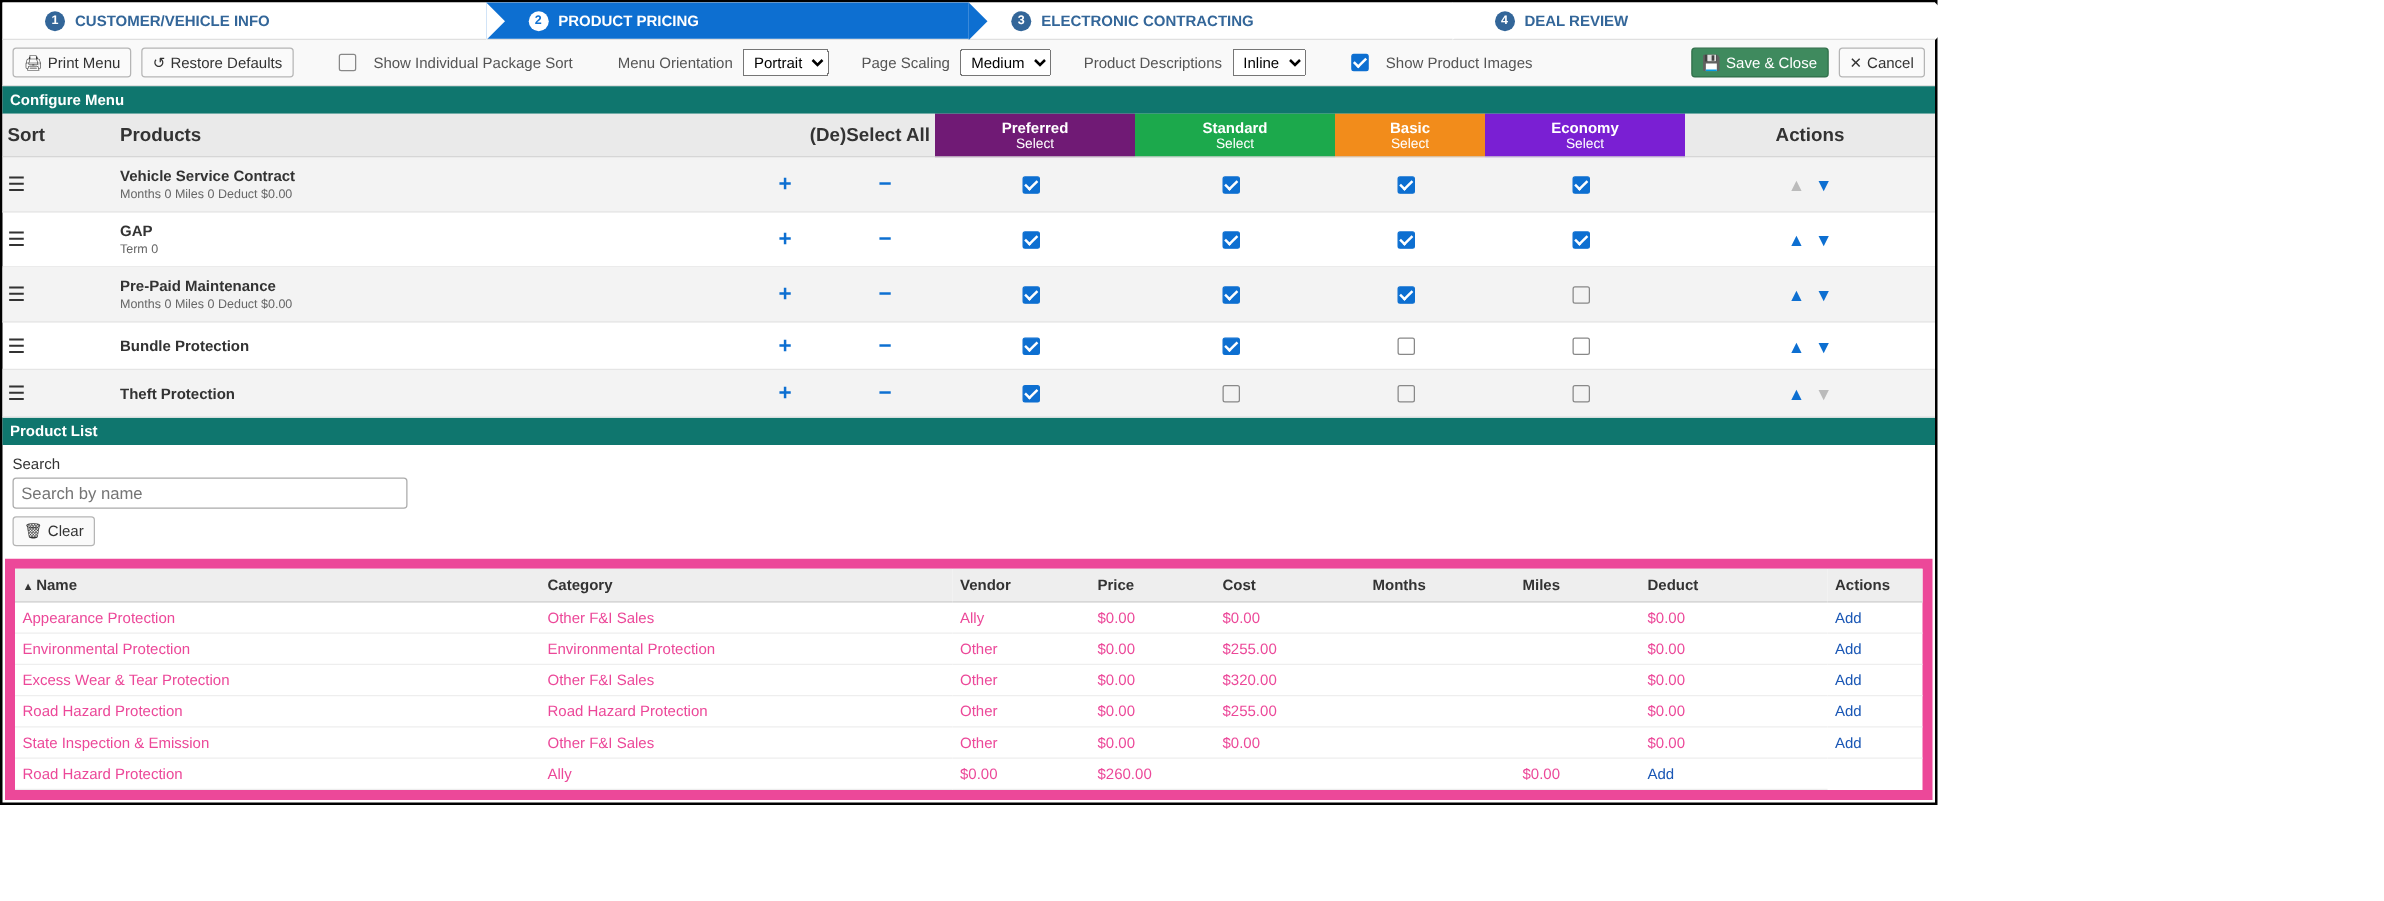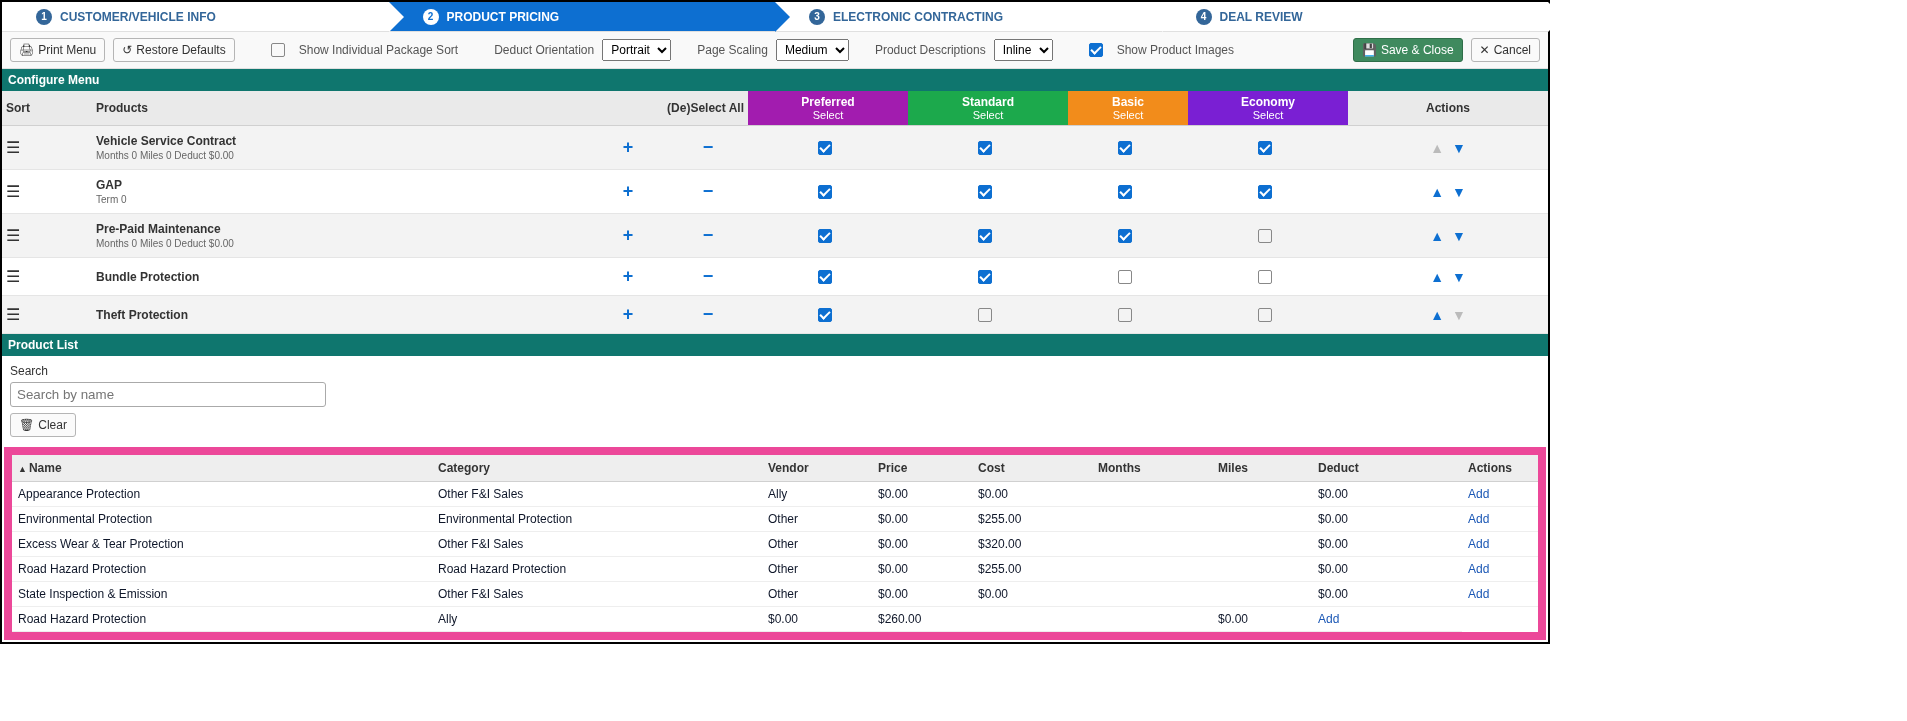--- a/index.html
+++ b/index.html
@@ -17,25 +17,25 @@
   .btn { border:1px solid #b5b5b5; background:#fafafa; padding:4px 8px; border-radius:3px; font-size:12px; color:#333; display:inline-flex; align-items:center; gap:4px; }
   .btn.green { background:#3f8a5e; color:#fff; border-color:#2f6e48; }
   .spacer { flex:1; }
   select { font-size:12px; padding:2px 4px; }
   .cbox { width:14px; height:14px; border:1px solid #888; border-radius:2px; display:inline-block; vertical-align:middle; margin-right:6px; }
   .cbox.blue { background:#0d6fd1; border-color:#0d6fd1; position:relative; }
   .cbox.blue::after { content:""; position:absolute; left:3px; top:0px; width:4px; height:8px; border:solid #fff; border-width:0 2px 2px 0; transform:rotate(45deg);}
   .section-bar { background:#0f766e; color:#fff; font-weight:bold; padding:4px 6px; font-size:12px; }
   
   .cfg { display:grid; grid-template-columns: 90px 1fr 80px 80px 160px 160px 120px 160px 200px; }
-  .hdr-cell { background:#eaeaea; padding:6px 4px; font-weight:bold; font-size:12px; border-bottom:1px solid #d0d0d0; display:flex; align-items:center; }
+  .hdr-cell { background:#eaeaea; padding:6px 4px; font-weight:bold; font-size:15px; border-bottom:1px solid #d0d0d0; display:flex; align-items:center; }
   .hdr-cell.right { justify-content:flex-end; }
   .tier { color:#fff; text-align:center; display:flex; flex-direction:column; justify-content:center; padding:4px 0; font-weight:bold; border-bottom:1px solid #d0d0d0;}
   .tier .sub { font-size:11px; font-weight:normal; }
-  .t-pref { background:#a21caf; }
+  .t-pref { background:#701a75; }
   .t-std  { background:#1ca94c; }
   .t-basic{ background:#f28c1b;justify-content:center; }
   .t-econ { background:#7a1fd3; }
   .row-cell { padding:8px 4px; border-bottom:1px solid #e5e5e5; display:flex; align-items:center; }
   .row-alt .row-cell { background:#f3f3f3; }
   .drag { font-size:16px; color:#333; }
   .prod-name { font-weight:bold; }
   .prod-sub { font-size:10px; color:#666; display:block; margin-top:2px; font-weight:normal;}
   .center { justify-content:center; }
   .right { justify-content:flex-end; }
@@ -43,21 +43,21 @@
   .arrow { font-size:14px; color:#0d6fd1; padding:0 4px; }
   .arrow.dim { color:#bbb; }
   
   .search-block { padding:8px; }
   .search-block label { display:block; margin-bottom:4px; }
   .search-block input { width:316px; padding:4px 6px; border:1px solid #aaa; border-radius:3px; }
   .clearbtn { margin-top:6px; }
   .pl-wrap { border:8px solid #ec4899; margin:2px; }
   .pl-head, .pl-row { display:grid; grid-template-columns: 420px 330px 110px 100px 120px 120px 100px 150px auto; }
   .pl-head div { background:#eee; font-weight:bold; padding:6px 6px; border-bottom:1px solid #d0d0d0; font-size:12px; }
-  .pl-row div { padding:5px 6px; border-bottom:1px solid #eee; font-size:12px; color:#0f172a; }
+  .pl-row div { padding:5px 6px; border-bottom:1px solid #eee; font-size:12px; color:#ec4899; }
   .pl-row div.add { color:#1a57b5; }
   .sort-caret { font-size:9px; margin-right:2px; }
 </style>
 </head>
 <body>
 
 <div class="root">
 
   <div class="wizard">
     <div class="step">
@@ -84,21 +84,21 @@
         <span>Print Menu</span>
       </button>
     <button class="btn">
         <span>↺</span>
         <span>Restore Defaults</span>
       </button>
     <span style="width:20px"></span>
     <span class="cbox"></span>
     <span>Show Individual Package Sort</span>
     <span style="width:20px"></span>
-    <span>Deduct Orientation</span>
+    <span>Menu Orientation</span>
     <select><option>Portrait</option></select>
     <span style="width:10px"></span>
     <span>Page Scaling</span>
     <select><option>Medium</option></select>
     <span style="width:10px"></span>
     <span>Product Descriptions</span>
     <select><option>Inline</option></select>
     <span style="width:20px"></span>
     <span class="cbox blue"></span>
     <span>Show Product Images</span>

